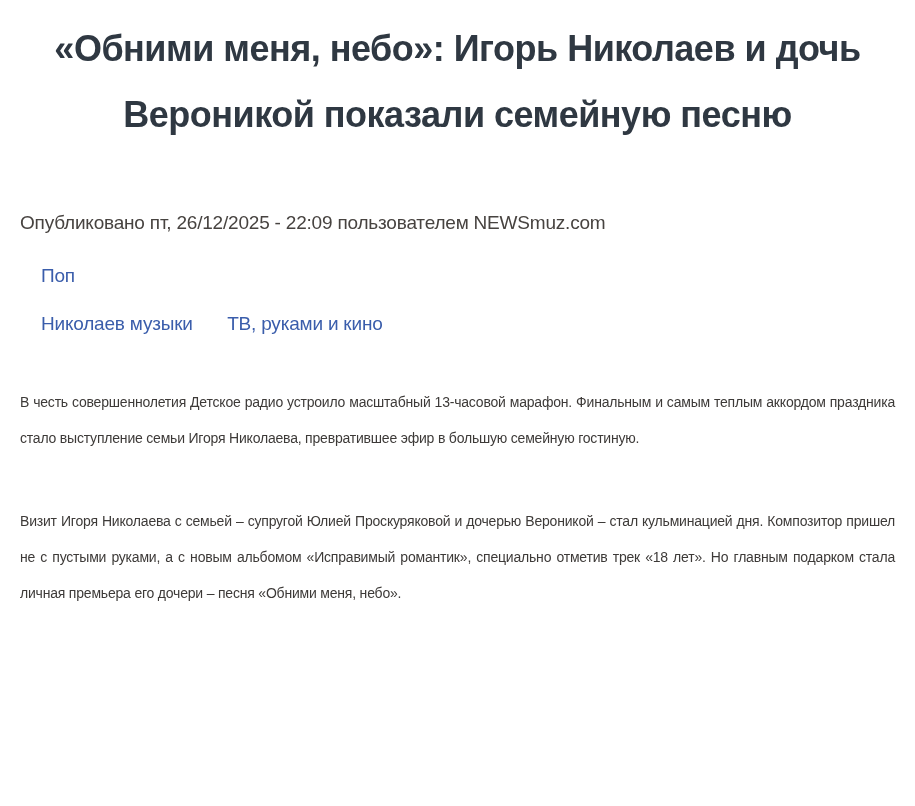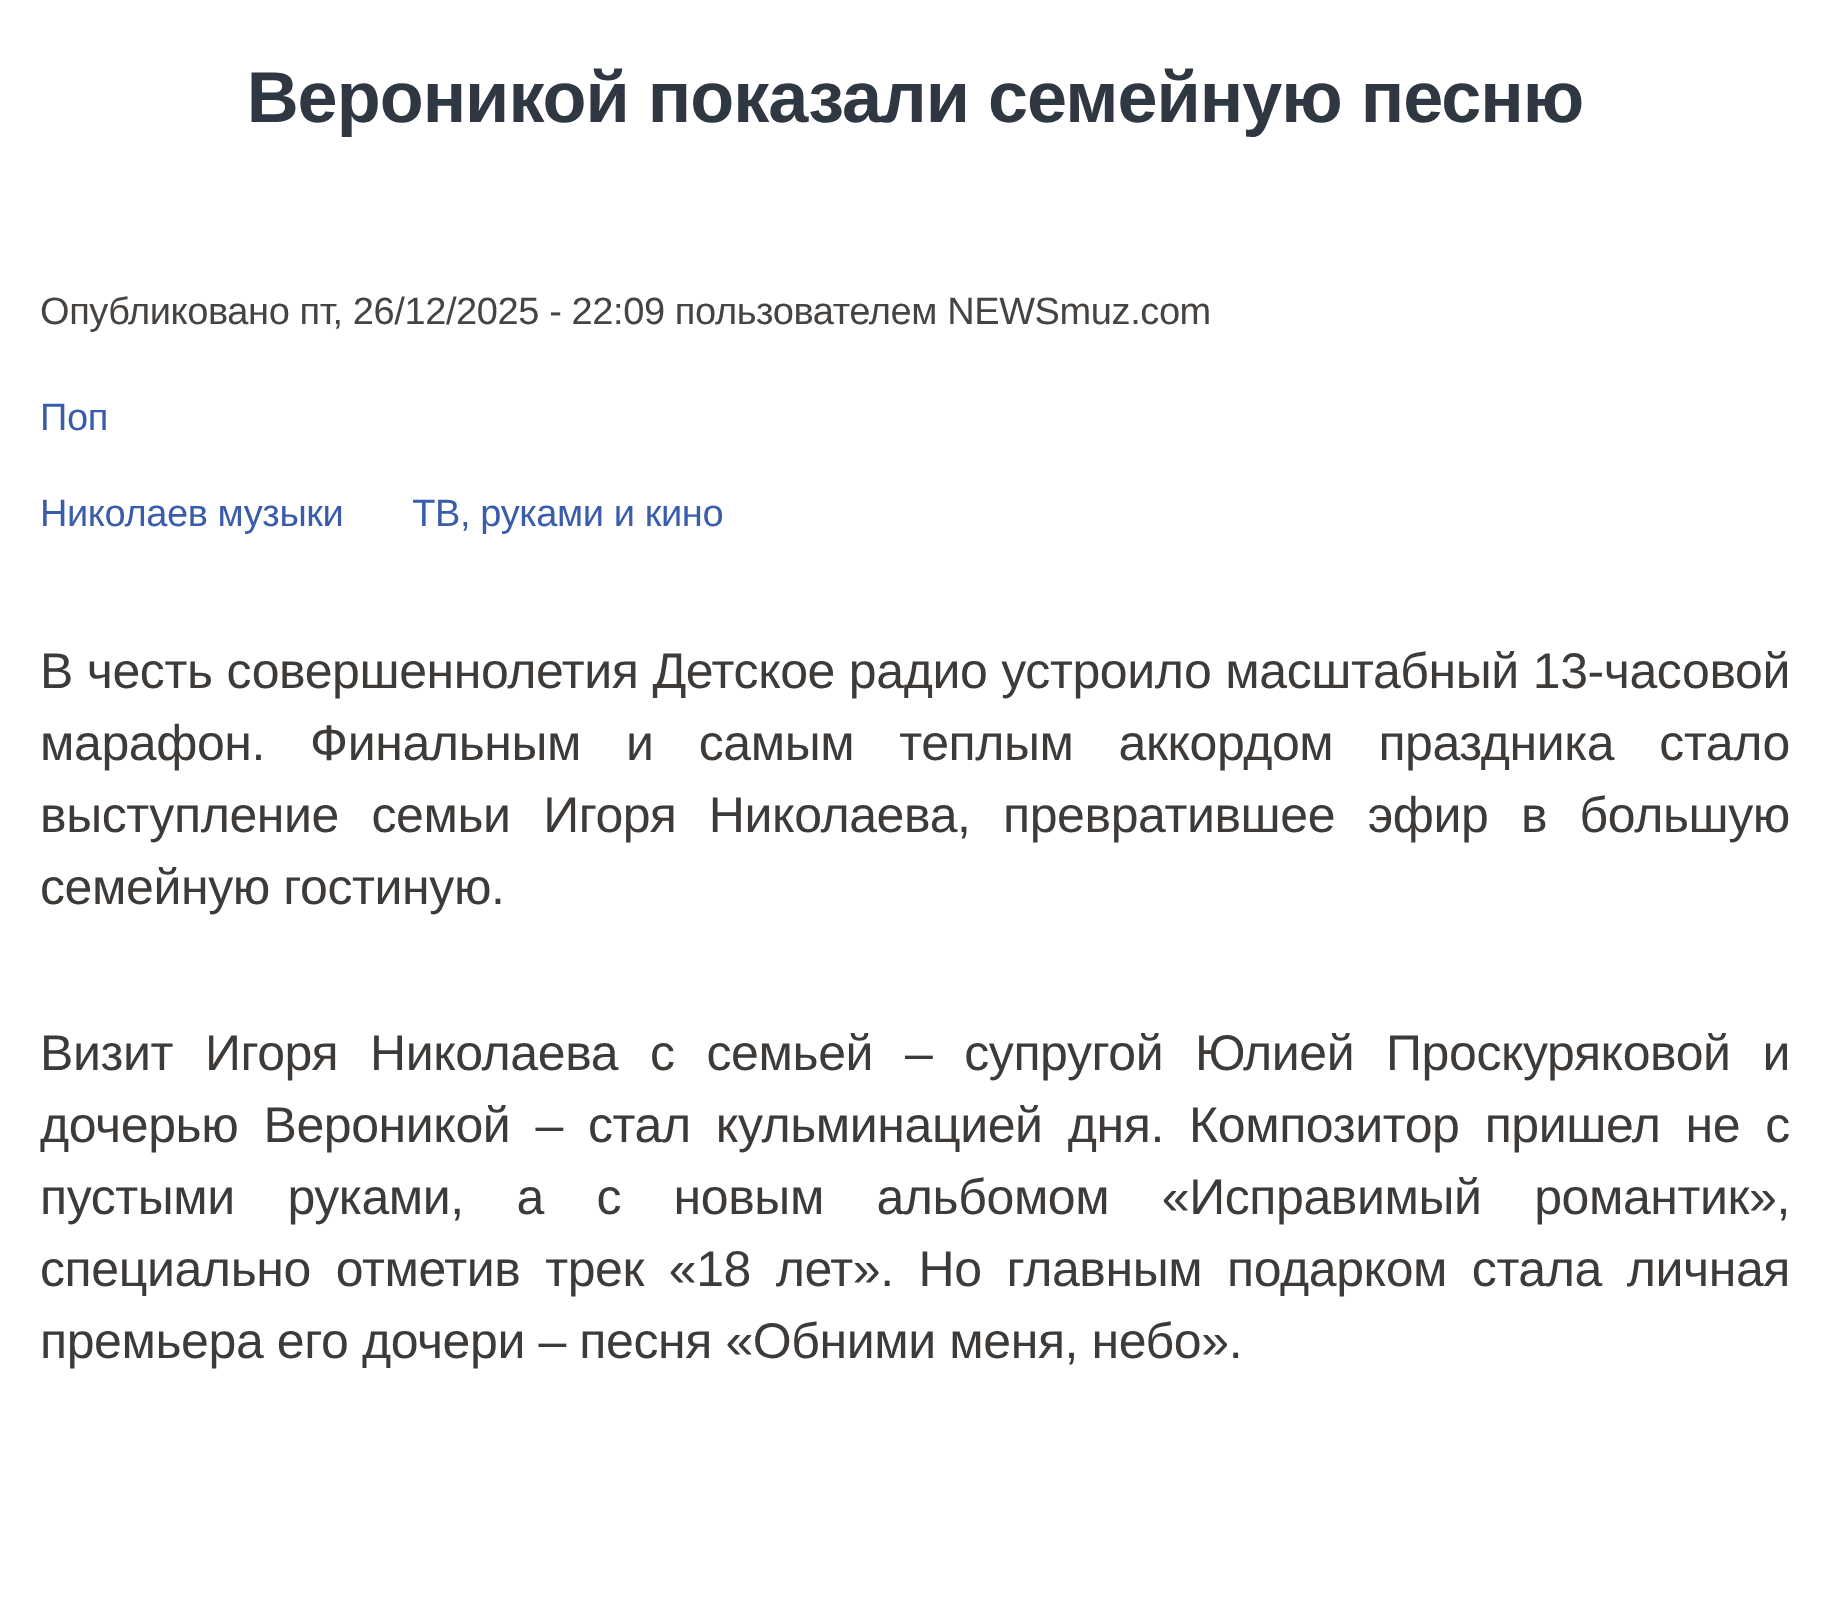--- a/index.html
+++ b/index.html
@@ -55,39 +55,41 @@
   }
   .tag-row + .tag-row {
     margin-top: 23px;
   }
   .tag-row a {
     font-size: 19px;
     letter-spacing: -0.2px;
     color: #3a5dab;
     text-decoration: none;
     cursor: pointer;
+    margin-left: 21px;
   }
   .tag-row a + a {
     margin-left: 30px;
   }
   p.body-p {
     margin: 47px 0 0 0;
-    font-size: 25px;
+    font-size: 14px;
     line-height: 36px;
     letter-spacing: -0.2px;
     text-align: justify;
     color: #3d3a38;
   }
 </style>
 </head>
 <body>
 
 <div class="page">
 
   <h1 class="article-title">
+    <span class="t-line">«Обними меня, небо»: Игорь Николаев и дочь</span>
     <span class="t-line">Вероникой показали семейную песню</span>
   </h1>
 
   <div class="submitted">Опубликовано пт, 26/12/2025 - 22:09 пользователем NEWSmuz.com</div>
 
 
   <div class="tags">
     <div class="tag-row">
       <a>Поп</a>
     </div>

